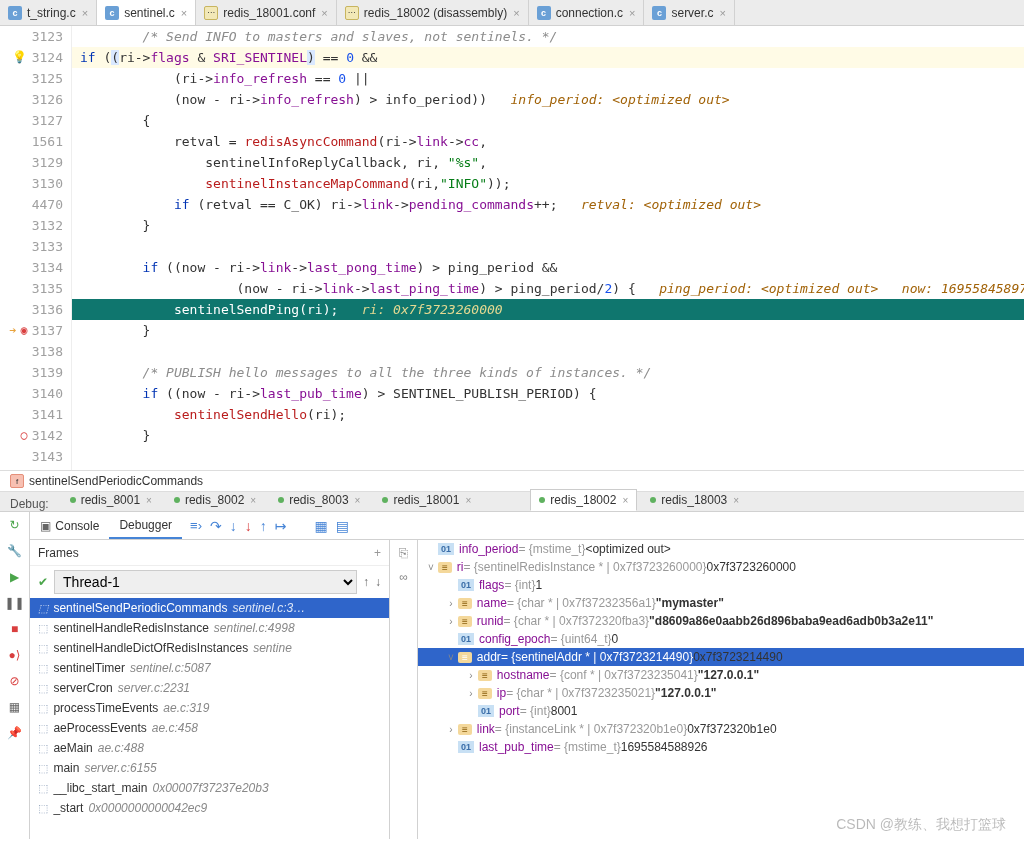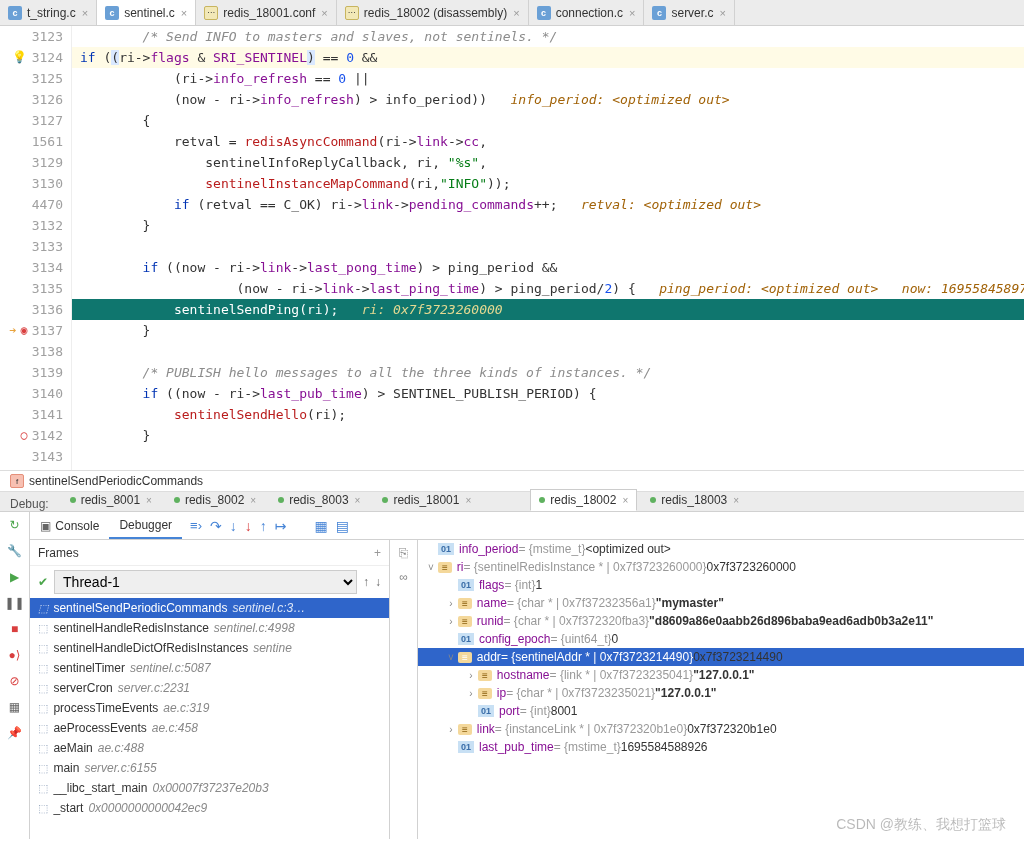--- a/index.html
+++ b/index.html
@@ -412,21 +412,21 @@
               <span class="chev">˅</span>
               <span class="bstruct">≡</span>
               <span class="tname">addr</span>
               <span class="tdim"> = {sentinelAddr * | 0x7f3723214490} </span>
               <span class="tval">0x7f3723214490</span>
             </div>
             <div class="vrow" style="padding-left: 46px;">
               <span class="chev">›</span>
               <span class="bstruct">≡</span>
               <span class="tname">hostname</span>
-              <span class="tdim"> = {link * | 0x7f3723235041} </span>
+              <span class="tdim"> = {conf * | 0x7f3723235041} </span>
               <span class="tstr">"127.0.0.1"</span>
             </div>
             <div class="vrow" style="padding-left: 46px;">
               <span class="chev">›</span>
               <span class="bstruct">≡</span>
               <span class="tname">ip</span>
               <span class="tdim"> = {char * | 0x7f3723235021} </span>
               <span class="tstr">"127.0.0.1"</span>
             </div>
             <div class="vrow" style="padding-left: 46px;">

